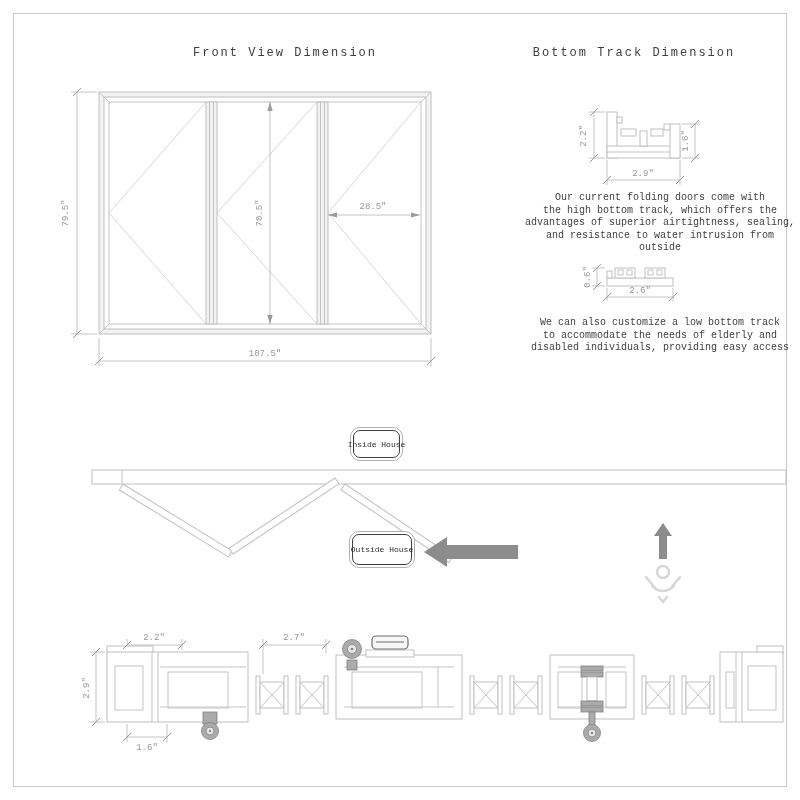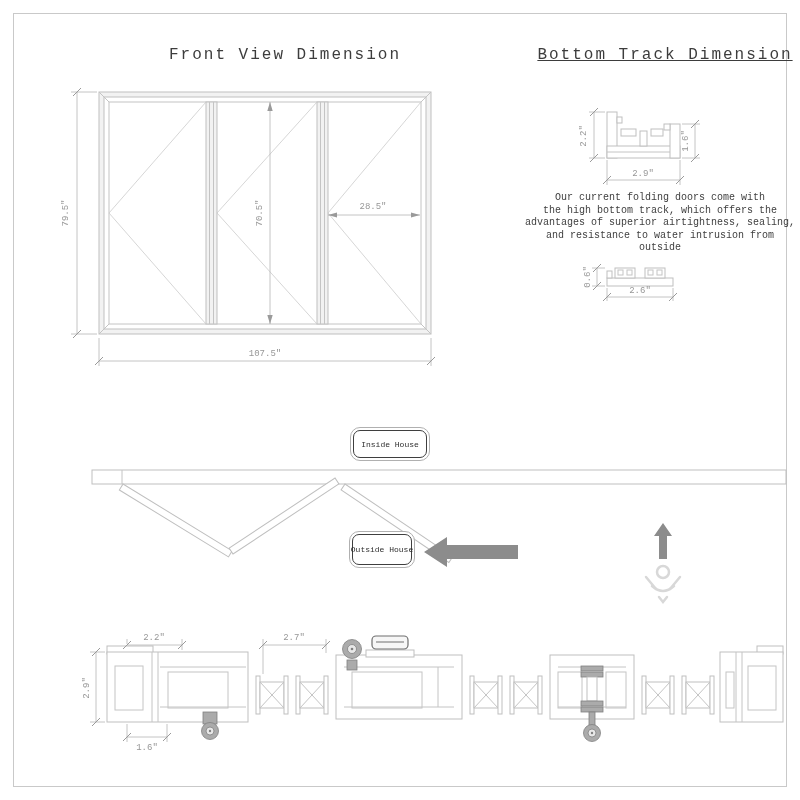--- a/index.html
+++ b/index.html
@@ -1,35 +1,35 @@
 <!DOCTYPE html>
 <html><head>
 <meta charset="utf-8">
 <style>
   html,body{margin:0;padding:0;background:#ffffff;}
   .page{position:relative;width:800px;height:800px;background:#ffffff;overflow:hidden;
         font-family:"Liberation Mono","DejaVu Sans Mono",monospace;}
   .abs{position:absolute;left:0;}
   .sheet-border{position:absolute;left:13px;top:13px;width:772px;height:772px;
         border:1px solid #c9c9c9;}
-  .title{position:absolute;color:#3d3d3d;font-size:16px;letter-spacing:2px;
+  .title{position:absolute;color:#3d3d3d;font-size:12px;letter-spacing:2px;
         text-align:center;white-space:nowrap;}
   .t-front{left:150px;top:46px;width:270px;}
-  .t-track{left:535px;top:46px;width:260px;text-decoration:underline;}
+  .t-track{left:504px;top:46px;width:260px;}
   .t-orient{left:424px;top:433px;width:220px;font-size:18px;text-align:left;}
   .t-cut{left:340px;top:616px;width:270px;}
   .para{position:absolute;left:522px;width:276px;text-align:center;color:#3f3f3f;
         font-size:10px;line-height:12.5px;white-space:pre-line;}
   .p-high{top:192px;}
   .p-low{top:317px;}
   .badge{position:absolute;border:1px solid #b0b0b0;border-radius:10px;padding:2px;background:#fff;}
   .badge-inner{border:1.5px solid #3f3f3f;border-radius:7px;height:100%;box-sizing:border-box;
         display:flex;align-items:center;justify-content:center;
         font-size:8px;color:#2e2e2e;padding:0 3px;white-space:nowrap;}
-  .b-inside{left:350px;top:427px;width:80px;height:34px;box-sizing:border-box;}
+  .b-inside{left:350px;top:427px;width:53px;height:34px;box-sizing:border-box;}
   .b-outside{left:349px;top:531px;width:66px;height:37px;box-sizing:border-box;text-align:center;}
   
   .ln{fill:none;stroke:#c4c4c4;stroke-width:1;}
   .thin{fill:none;stroke:#cbcbcb;stroke-width:0.8;}
   .lnf{fill:#ffffff;stroke:#bfbfbf;stroke-width:1;}
   .lgf{fill:#f2f2f2;stroke:#bfbfbf;stroke-width:1;}
   .dim{fill:none;stroke:#b5b5b5;stroke-width:0.8;}
   .tick{stroke:#9a9a9a;stroke-width:1;}
   .arrh{fill:#9a9a9a;stroke:none;}
   .dimtxt{font-family:"Liberation Mono","DejaVu Sans Mono",monospace;font-size:9px;fill:#979797;}
@@ -175,20 +175,23 @@
     </g>
     <g>
       <line class="dim" x1="607" y1="288" x2="607" y2="301"></line>
       <line class="dim" x1="673" y1="288" x2="673" y2="301"></line>
       <line class="dim" x1="607" y1="297" x2="673" y2="297"></line>
       <line class="tick" x1="603" y1="301" x2="611" y2="293"></line>
       <line class="tick" x1="669" y1="301" x2="677" y2="293"></line>
       <text class="dimtxt" x="640" y="293" text-anchor="middle">2.6"</text>
     </g>
   </svg>
+  <div class="para p-low">We can also customize a low bottom track
+to accommodate the needs of elderly and
+disabled individuals, providing easy access</div>
 
   <svg class="abs" style="top:420px" width="800" height="195" viewBox="0 420 800 195">
     <g>
       <rect class="lnf" x="92" y="470" width="694" height="14"></rect>
       <line class="ln" x1="122" y1="470" x2="122" y2="484"></line>
     </g>
     <g>
       <g transform="translate(123,484) rotate(31.5)">
           <rect class="lnf" x="0" y="0" width="128" height="7"></rect>
         </g>

